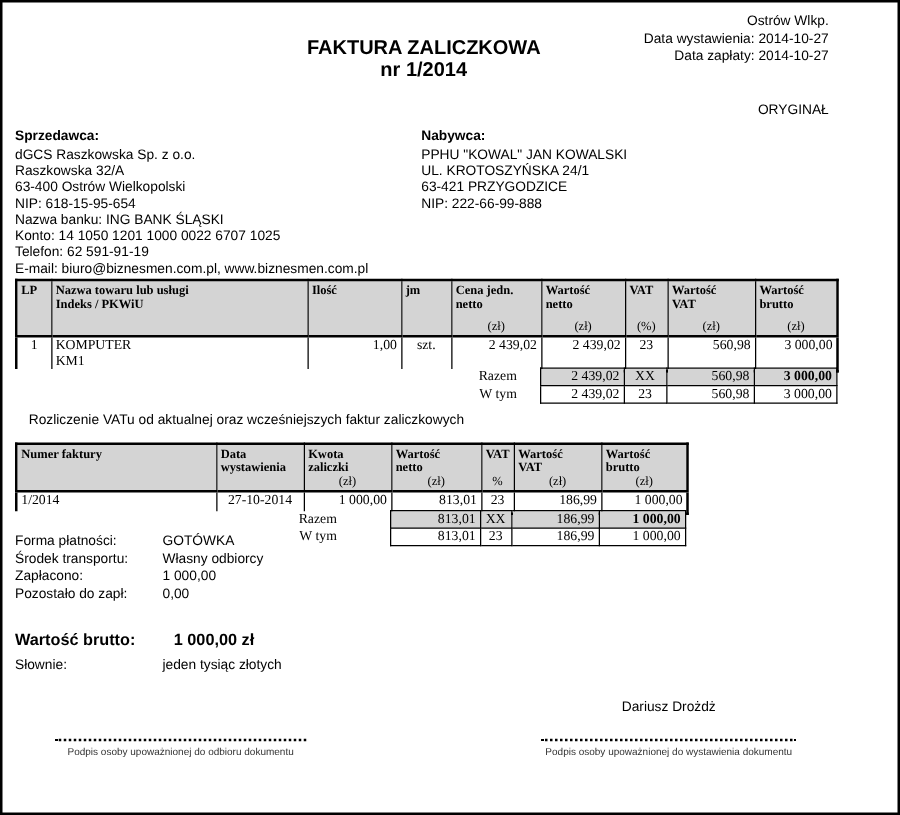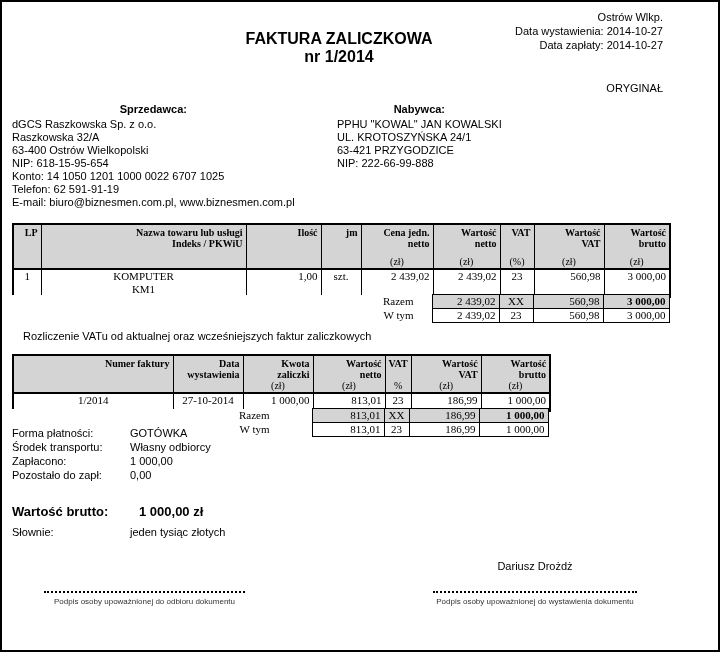--- a/index.html
+++ b/index.html
@@ -8,40 +8,40 @@
     border:2px solid #000;background:#fff;overflow:hidden;
     font-family:"Liberation Sans",sans-serif;font-size:11px;color:#000;
   }
   .abs{position:absolute;}
   
   .hdr-right{top:8px;right:55px;text-align:right;line-height:14px;}
   .title-wrap{top:28px;left:0;width:674px;text-align:center;font-weight:bold;font-size:16px;line-height:18px;}
   .oryginal{top:80px;right:55px;}
   
   .party{line-height:13px;}
-  .party .plabel{font-weight:bold;margin-bottom:2px;text-align:center;}
+  .party .plabel{font-weight:bold;margin-bottom:2px;}
   .seller{left:10px;top:101px;}
   .buyer{left:335px;top:101px;}
   
   table{border-collapse:collapse;table-layout:fixed;}
   .doc-table{border:2px solid #000;font-family:"Liberation Serif",serif;}
   .doc-table th,.doc-table td{border:1px solid #000;padding:0 3px;box-sizing:border-box;overflow:hidden;}
   .doc-table th{background:var(--header-bg,#d4d4d4);font-weight:bold;font-size:10px;
     vertical-align:top;border-bottom:2px solid #000;}
   .hwrap{display:flex;flex-direction:column;justify-content:space-between;height:100%;}
-  .hlabel{white-space:pre-line;text-align:right;padding-top:2px;line-height:11px;}
+  .hlabel{white-space:pre-line;text-align:left;padding-top:2px;line-height:11px;}
   .hunit{font-weight:normal;font-size:10px;padding-bottom:1px;}
   .doc-table td{font-size:11px;vertical-align:top;line-height:13px;}
   .t1{left:10px;top:221px;}
   .t1 th{height:45px;}
   .t1 td{height:26px;}
   .t2{left:10px;top:352px;}
   .t2 th{height:36px;}
   .t2 td{height:18px;}
-  .al{text-align:center;} .ac{text-align:center;} .ar{text-align:right;}
+  .al{text-align:left;} .ac{text-align:center;} .ar{text-align:right;}
   .preline{white-space:pre-line;}
   
   .mini{font-family:"Liberation Serif",serif;font-size:11px;}
   .mini td{border:1px solid #000;padding:0 3px;height:13px;line-height:13px;box-sizing:border-box;overflow:hidden;}
   .mini td.nob{border:none;background:#fff;}
   .mini tr.razem td.v{background:var(--header-bg,#d4d4d4);}
   .mini td.bold{font-weight:bold;}
   .m1{left:10px;top:292px;}
   .m1 .lab{text-align:right;padding-right:18px;}
   .m2{left:10px;top:406px;}
@@ -83,20 +83,21 @@
   </div>
 
   <div class="abs oryginal">ORYGINAŁ</div>
 
   <div class="abs party seller">
     <div class="plabel">Sprzedawca:</div>
     <div>dGCS Raszkowska Sp. z o.o.</div>
     <div>Raszkowska 32/A</div>
     <div>63-400 Ostrów Wielkopolski</div>
     <div>NIP: 618-15-95-654</div>
+    <div>Nazwa banku: ING BANK ŚLĄSKI</div>
     <div>Konto: 14 1050 1201 1000 0022 6707 1025</div>
     <div>Telefon: 62 591-91-19</div>
     <div>E-mail: biuro@biznesmen.com.pl, www.biznesmen.com.pl</div>
   </div>
 
   <div class="abs party buyer">
     <div class="plabel">Nabywca:</div>
     <div>PPHU "KOWAL" JAN KOWALSKI</div>
     <div>UL. KROTOSZYŃSKA 24/1</div>
     <div>63-421 PRZYGODZICE</div>

